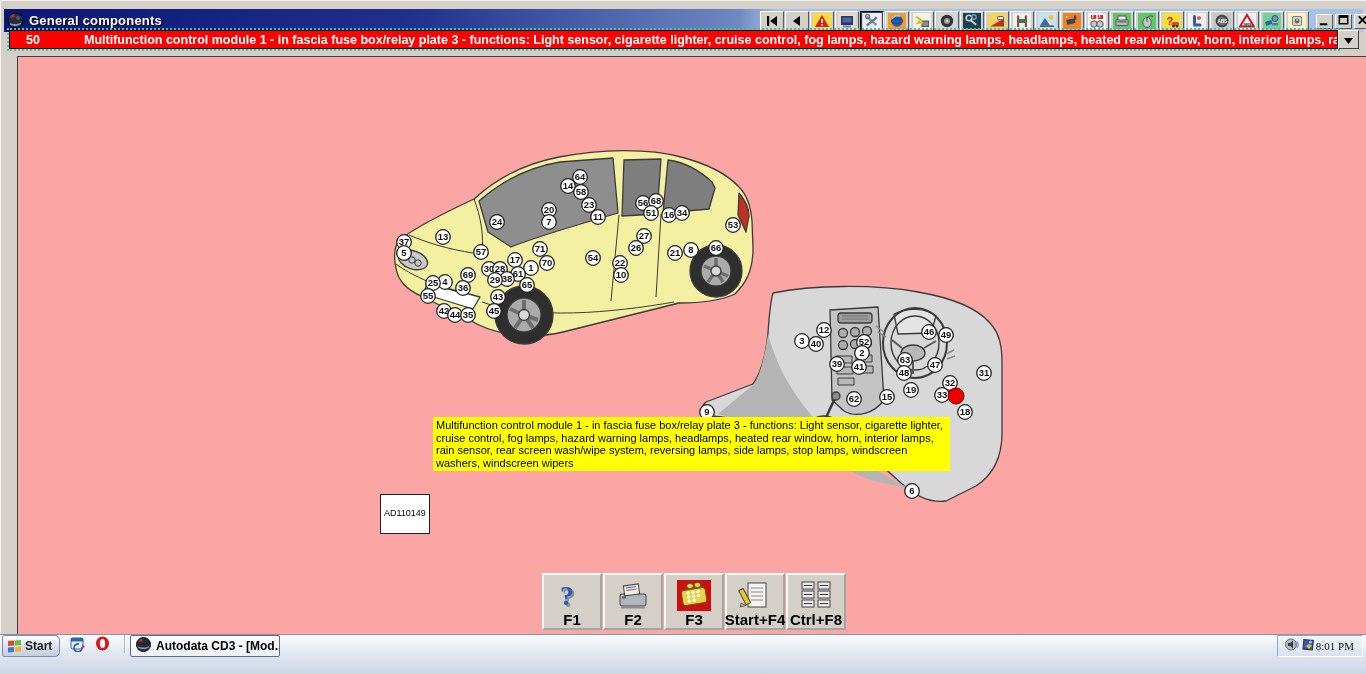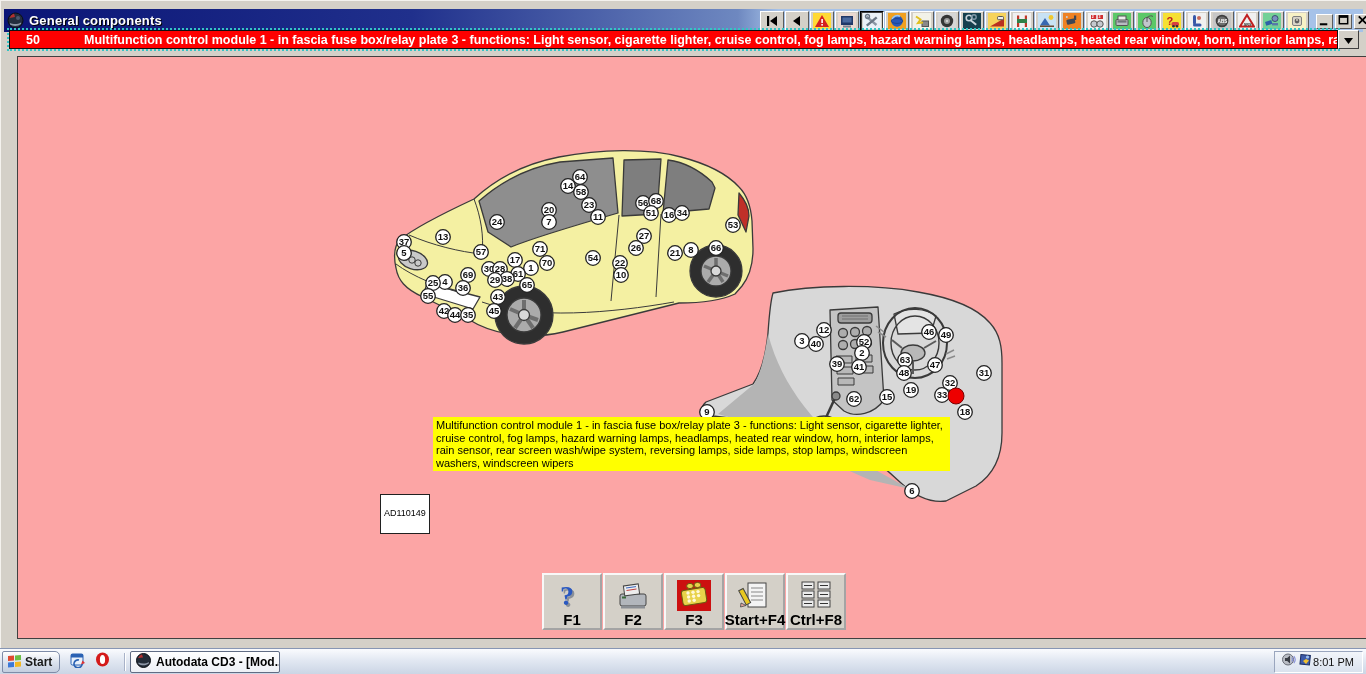--- a/index.html
+++ b/index.html
@@ -41,36 +41,36 @@
            font-size:11px;line-height:12.6px;padding:2px 3px;box-sizing:border-box;}
   .figure-label{position:absolute;left:362px;top:437px;background:#FFFFFF;border:1px solid #202020;
                 font-size:9px;height:14px;line-height:13px;padding:12px 3px;color:#000;}
   
   .fbar{position:absolute;left:524px;top:516px;display:flex;}
   .fbtn{width:60px;height:57px;margin-right:1px;background:#D4D0C8;box-sizing:border-box;
         border:2px outset #F8F8F8;display:flex;flex-direction:column;align-items:center;padding:2px 0 1px 0;}
   .fbtn .ic{flex:1;display:flex;align-items:center;justify-content:center;}
   .fbtn .lbl{font-weight:bold;font-size:15px;color:#000;height:14px;line-height:14px;}
   
-  .taskbar{position:absolute;left:0;bottom:0;width:1366px;height:26px;
+  .taskbar{position:absolute;left:0;bottom:0;width:1366px;height:40px;
            background:linear-gradient(#FAFBFE,#E2E8F2 45%,#CBD5E5);
-           border-top:1px solid #8796B4;box-sizing:border-box;display:flex;align-items:center;}
+           border-top:1px solid #8796B4;box-sizing:border-box;display:flex;align-items:flex-start;}
   .start-btn{margin:0 4px 0 2px;height:22px;width:58px;box-sizing:border-box;
              border:1px solid #7E8CA8;border-radius:2px 5px 5px 2px;
              background:linear-gradient(#FFFFFF,#DCE3EE 50%,#C4CEDF);
              display:flex;align-items:center;font-weight:bold;font-size:12px;color:#1A1A1A;padding:0;}
   .start-btn svg{margin:0 3px 0 4px;}
   .ql{display:flex;align-items:center;gap:8px;margin:0 9px 0 5px;}
   .sep{width:0;height:18px;border-left:1px solid #A8B2C8;border-right:1px solid #FFFFFF;margin:0 4px;}
   .task-btn{width:150px;height:22px;box-sizing:border-box;background:linear-gradient(#FFFFFF,#EDF0F6);
             border:1px solid #606C84;border-radius:2px;display:flex;align-items:center;gap:5px;
             font-weight:bold;font-size:12px;color:#000;padding:0 5px;overflow:hidden;white-space:nowrap;}
   .tray{margin-left:auto;margin-right:3px;height:22px;display:flex;align-items:center;gap:0;
         padding:0 8px 0 7px;box-sizing:border-box;background:linear-gradient(#F2F5FA,#DAE2EE);
-        border:1px solid;border-color:#9AA6BE #FFFFFF #FFFFFF #9AA6BE;}
+        border:1px solid;border-color:#9AA6BE #FFFFFF #FFFFFF #9AA6BE;font-family:Liberation Serif, serif;}
   .clock{font-size:11px;color:#111;}
 </style>
 </head>
 <body>
 
 <div class="window">
 
   <div class="titlebar">
     <span class="app-icon">
       <svg width="17" height="17" viewBox="0 0 17 17">

